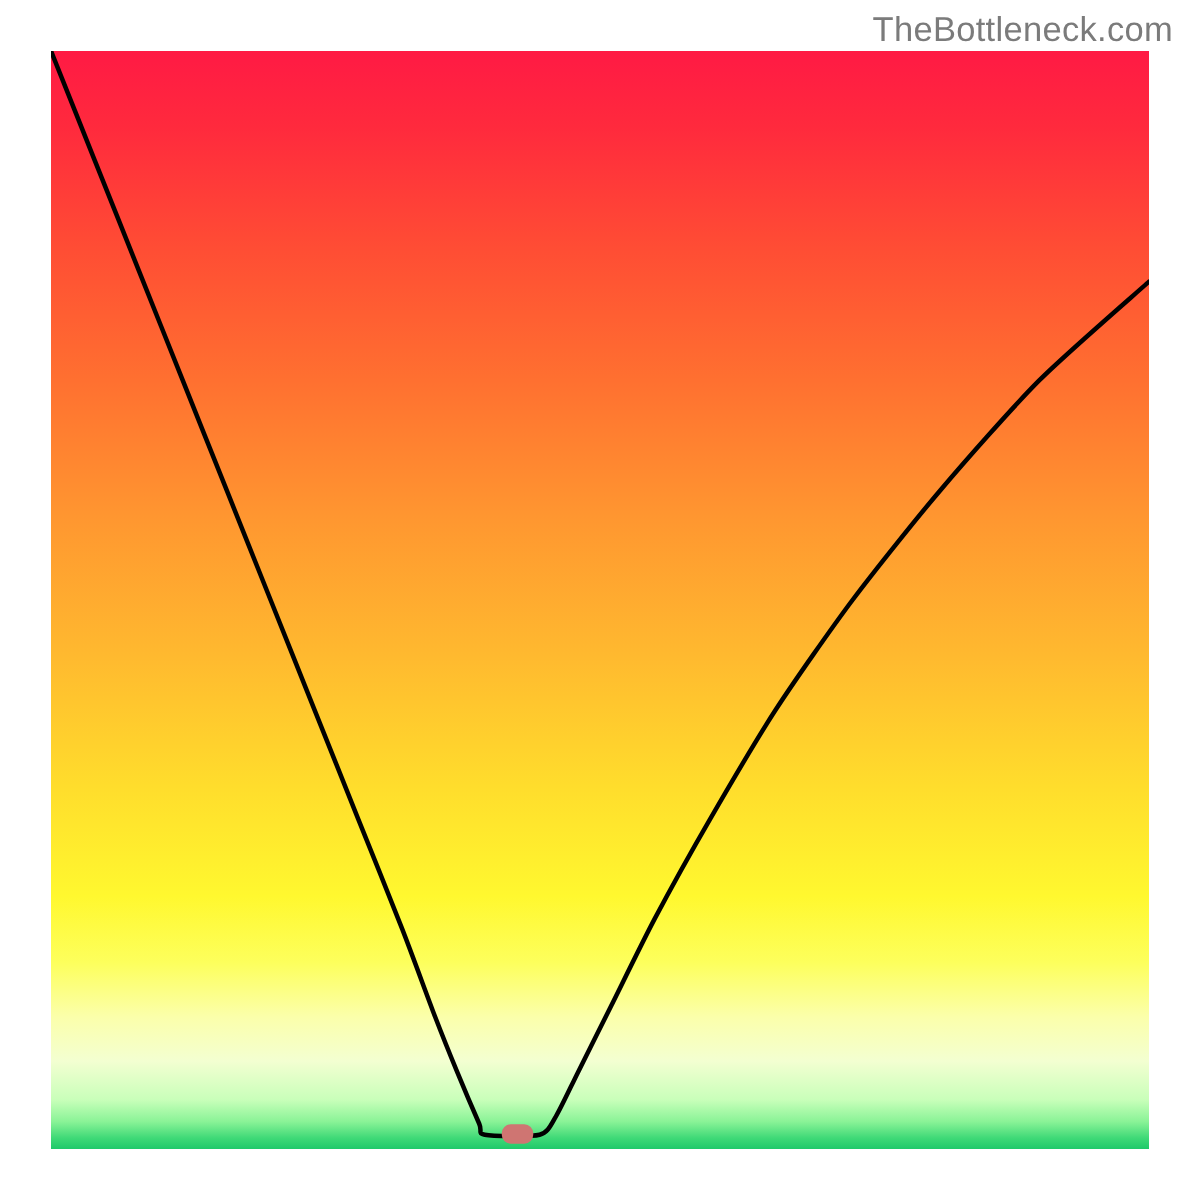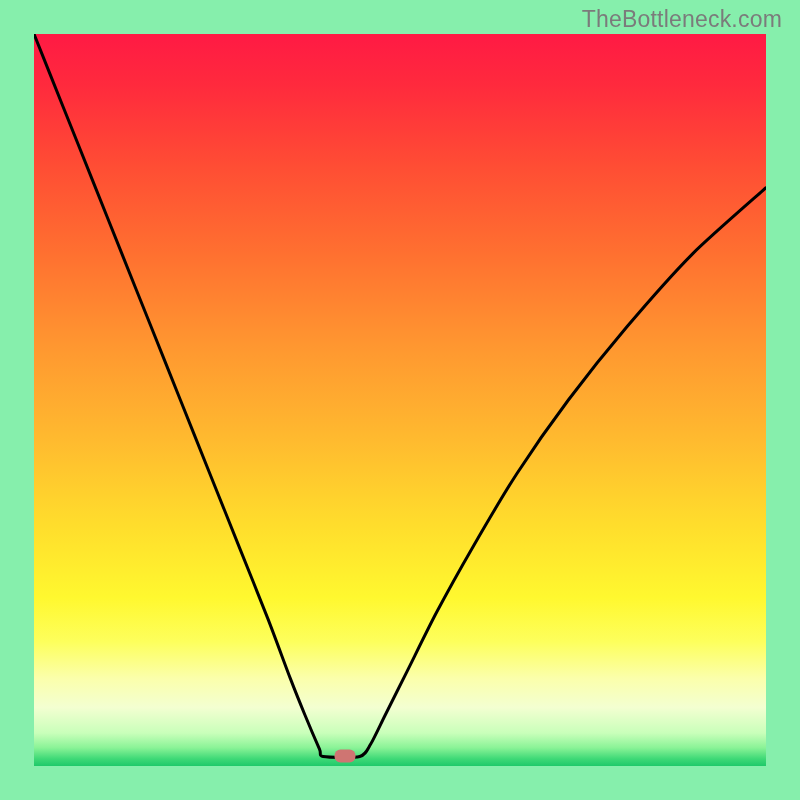--- a/index.html
+++ b/index.html
@@ -10,21 +10,21 @@
     background: #000000;
     overflow: hidden;
     font-family: Arial, Helvetica, sans-serif;
   }
   .frame {
     position: absolute;
     left: 0;
     top: 0;
     width: 800px;
     height: 800px;
-    background: #86efac;
+    background: #ffffff;
   }
   .plot-area {
     position: absolute;
     left: 34px;
     top: 34px;
     width: 732px;
     height: 732px;
     overflow: hidden;
   }
   .gradient {

